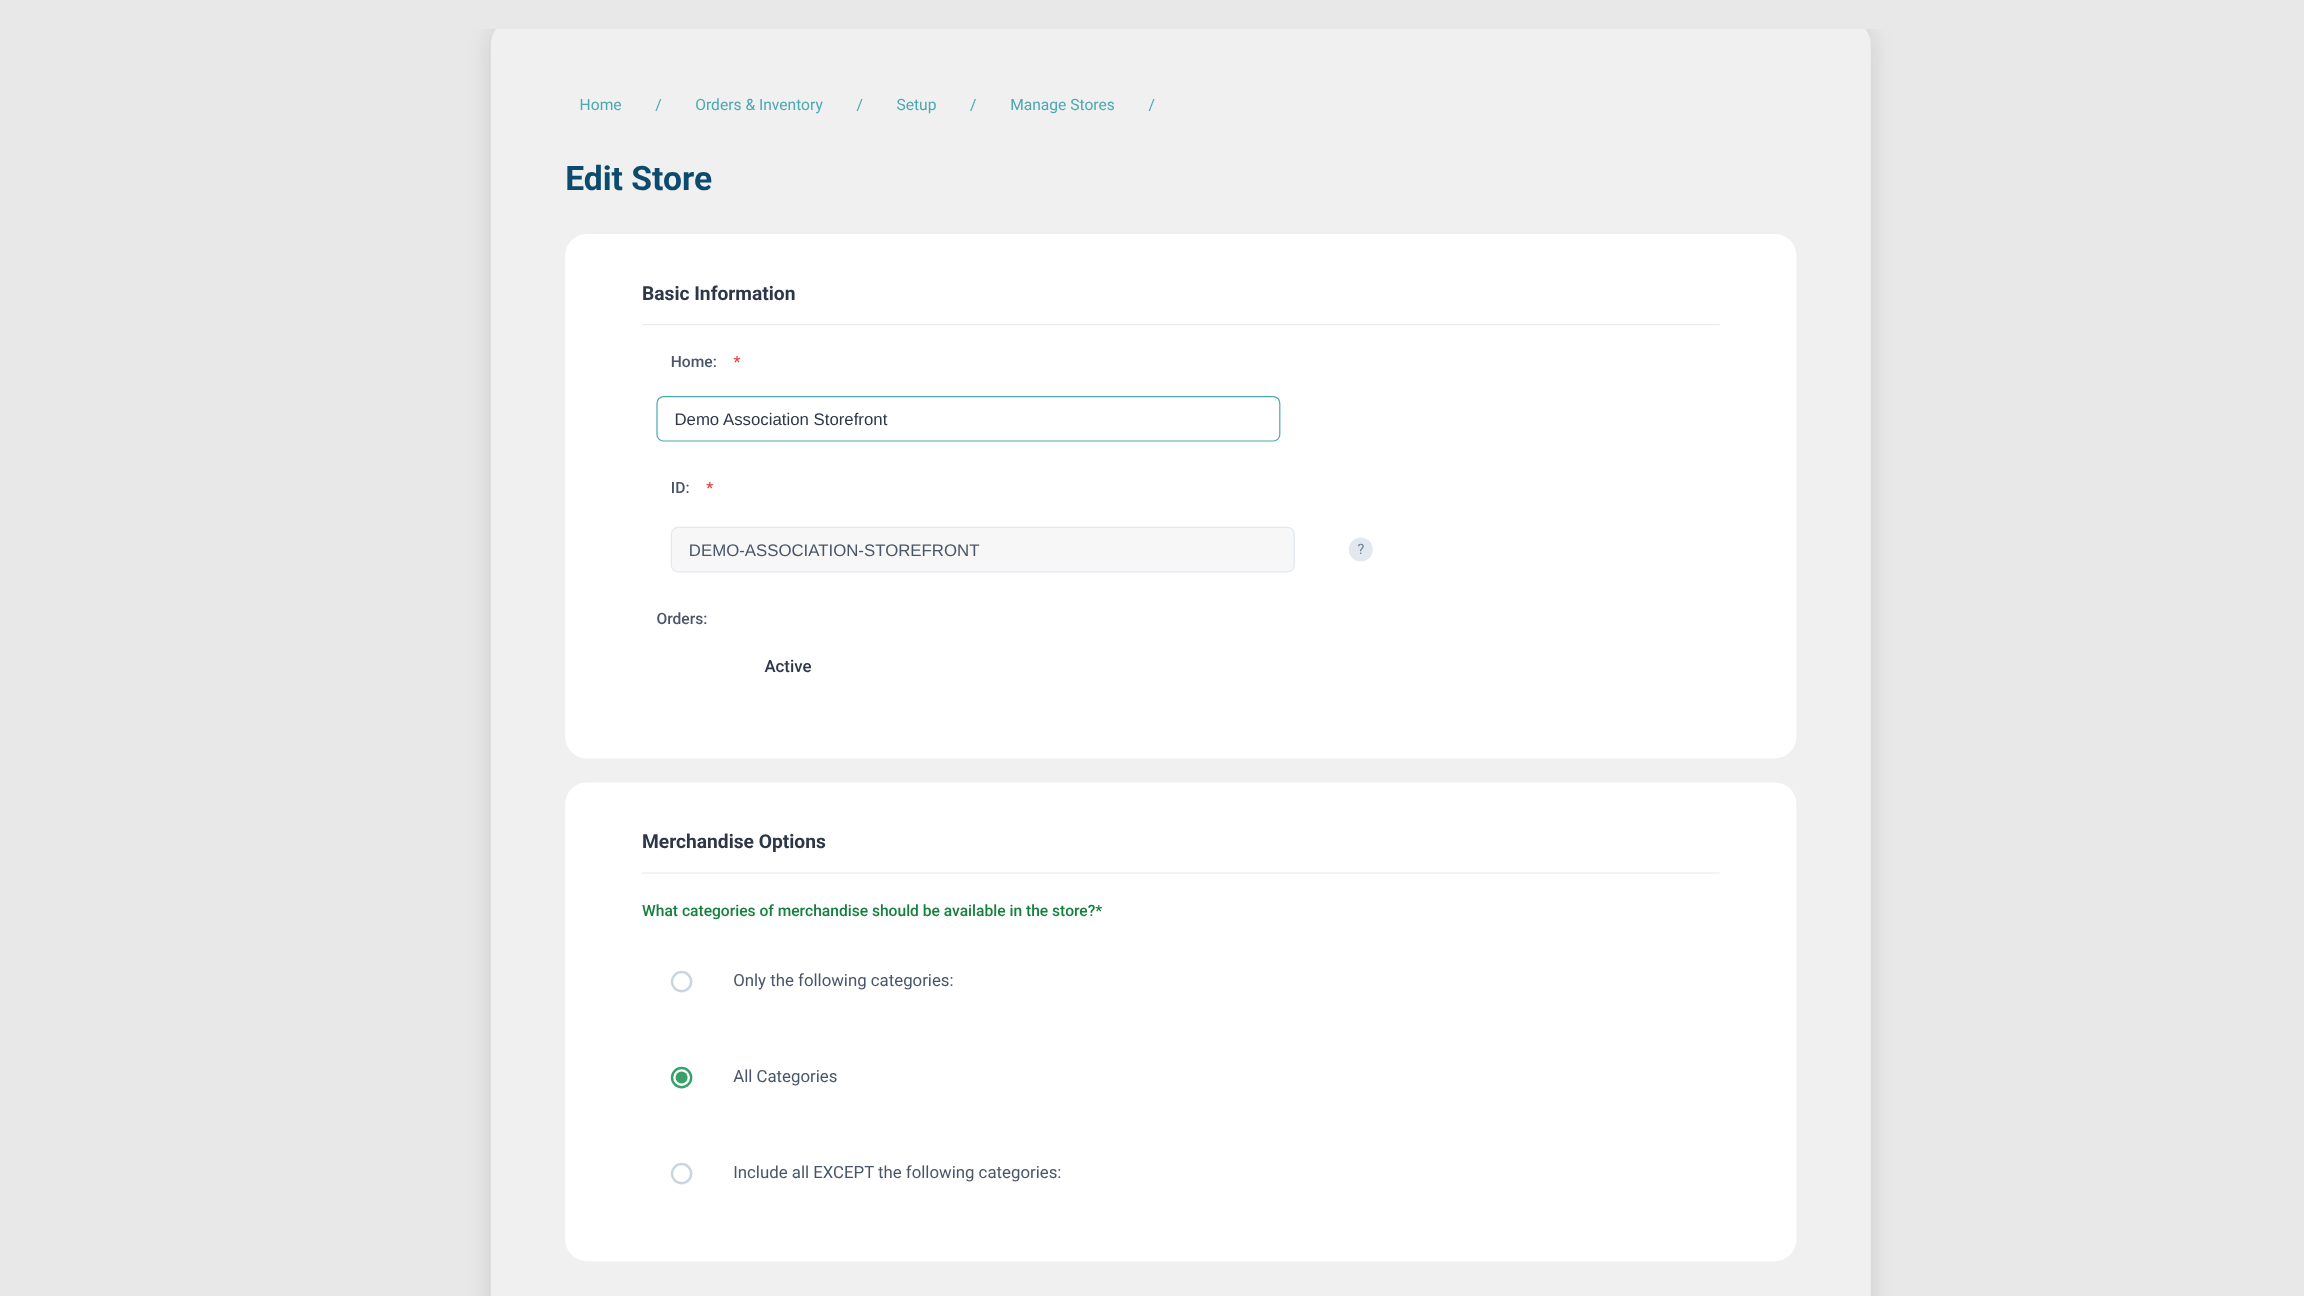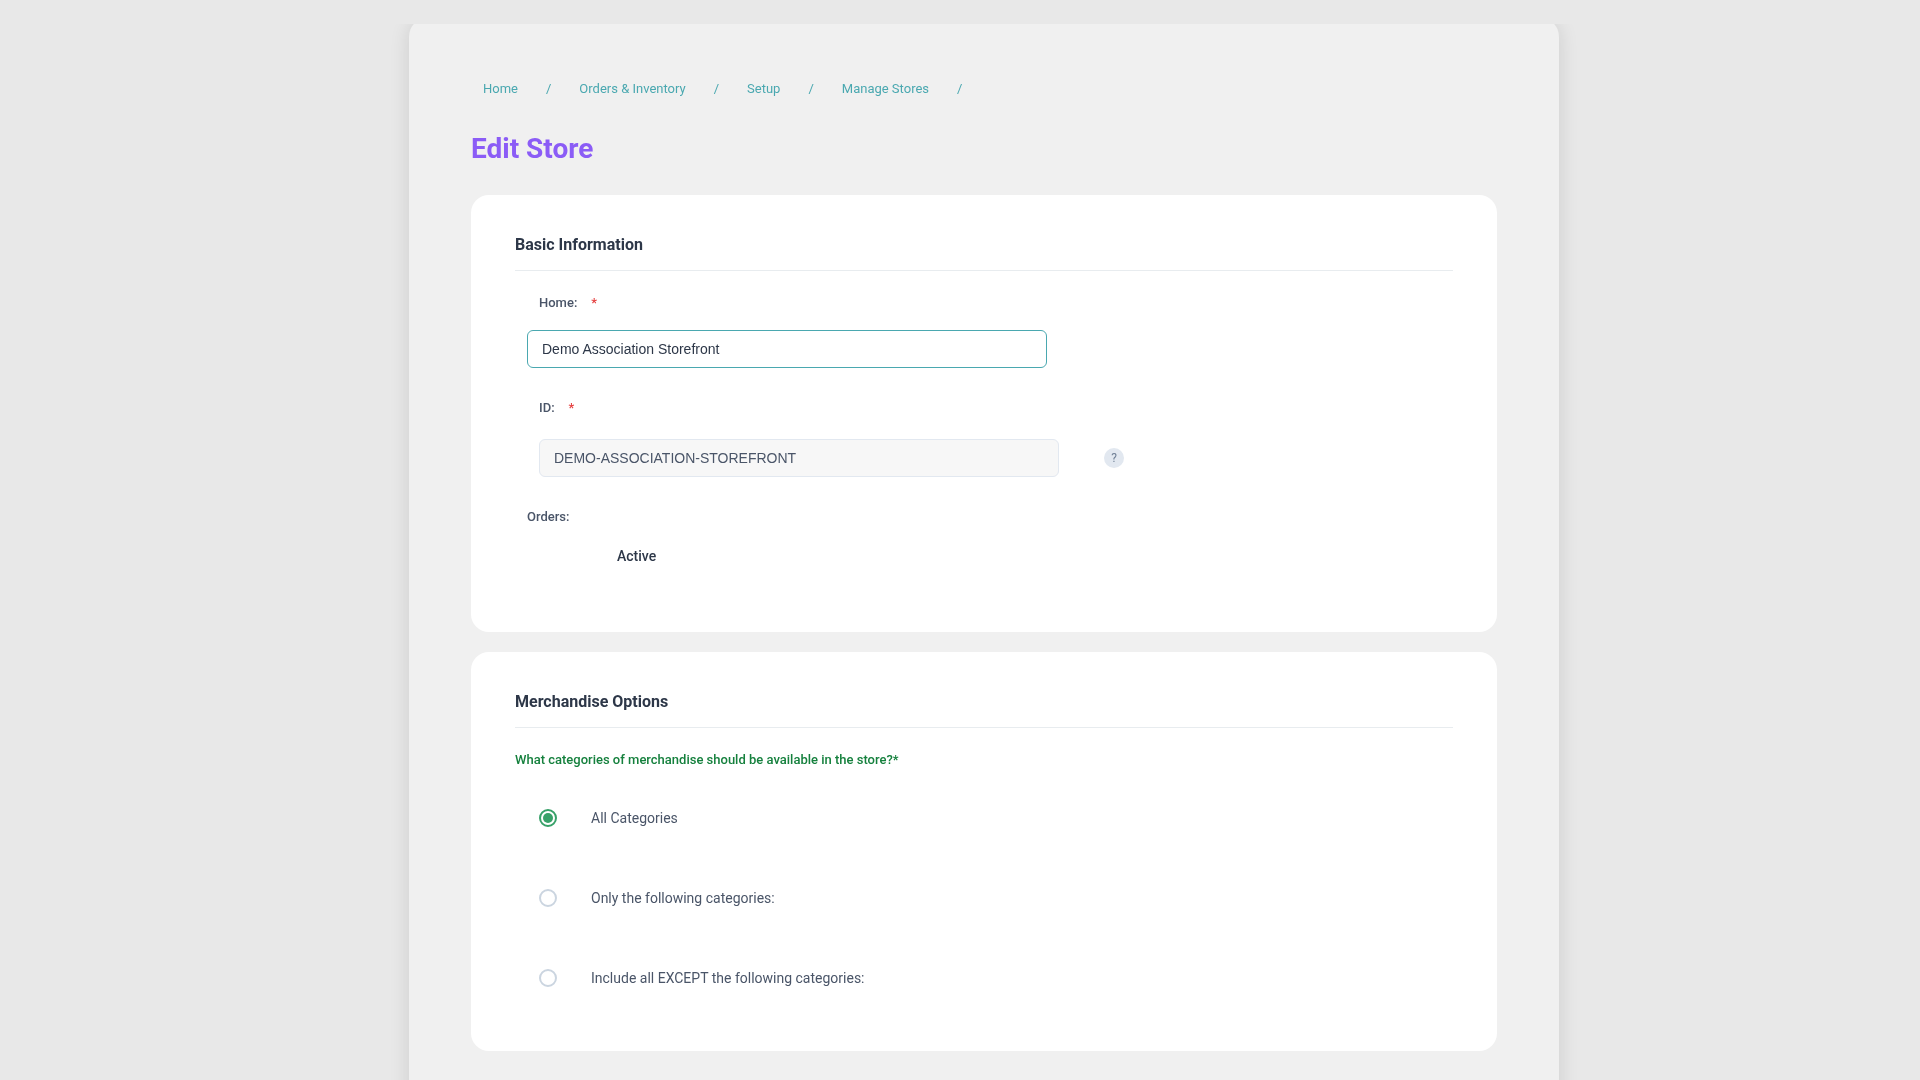--- a/index.html
+++ b/index.html
@@ -42,28 +42,28 @@
       text-decoration: none;
     }
 
     .breadcrumb span {
       color: #4aa8b0;
     }
 
     .page-title {
       font-size: 28px;
       font-weight: 700;
-      color: #8b5cf6;
+      color: #0c4a6e;
       margin-bottom: 30px;
     }
 
     .card {
       background: #ffffff;
       border-radius: 18px;
-      padding: 28px 32px;
+      padding: 28px 52px;
       margin-bottom: 20px;
     }
 
     .card-title {
       font-size: 16px;
       font-weight: 700;
       color: #2d3748;
       margin-bottom: 24px;
       padding-bottom: 16px;
       border-bottom: 1px solid #e8ecef;
@@ -276,30 +276,30 @@
   </div>
 
   <div class="card">
     <div class="card-title">Merchandise Options</div>
 
     <div class="merchandise-question">What categories of merchandise should be available in the store?*</div>
 
     <div class="radio-group">
 
       <label class="radio-item">
+        <div class="radio-circle"></div>
+        <span>Only the following categories:</span>
+      </label>
+
+      <label class="radio-item">
         <div class="radio-circle selected">
         </div>
         <span>All Categories</span>
       </label>
 
       <label class="radio-item">
         <div class="radio-circle"></div>
-        <span>Only the following categories:</span>
-      </label>
-
-      <label class="radio-item">
-        <div class="radio-circle"></div>
         <span>Include all EXCEPT the following categories:</span>
       </label>
     </div>
   </div>
 
 </div>
 
 </body></html>

